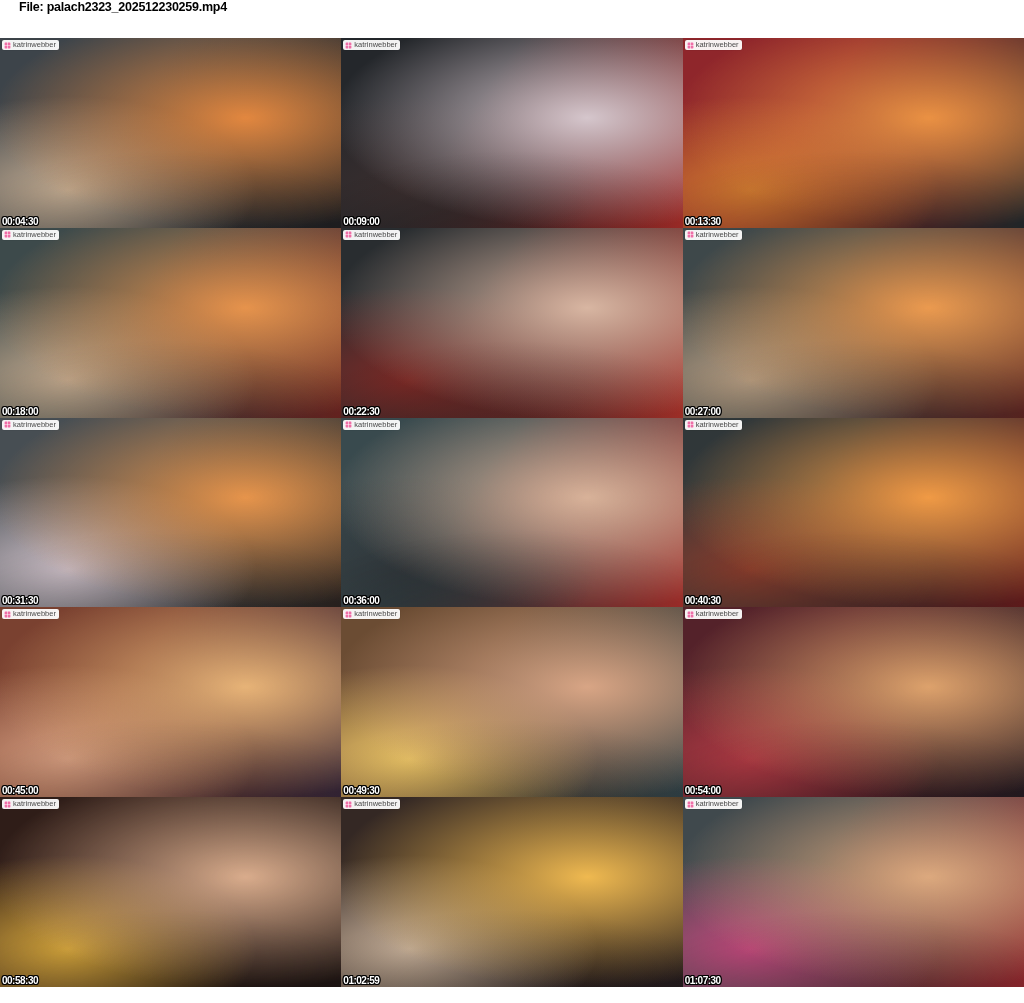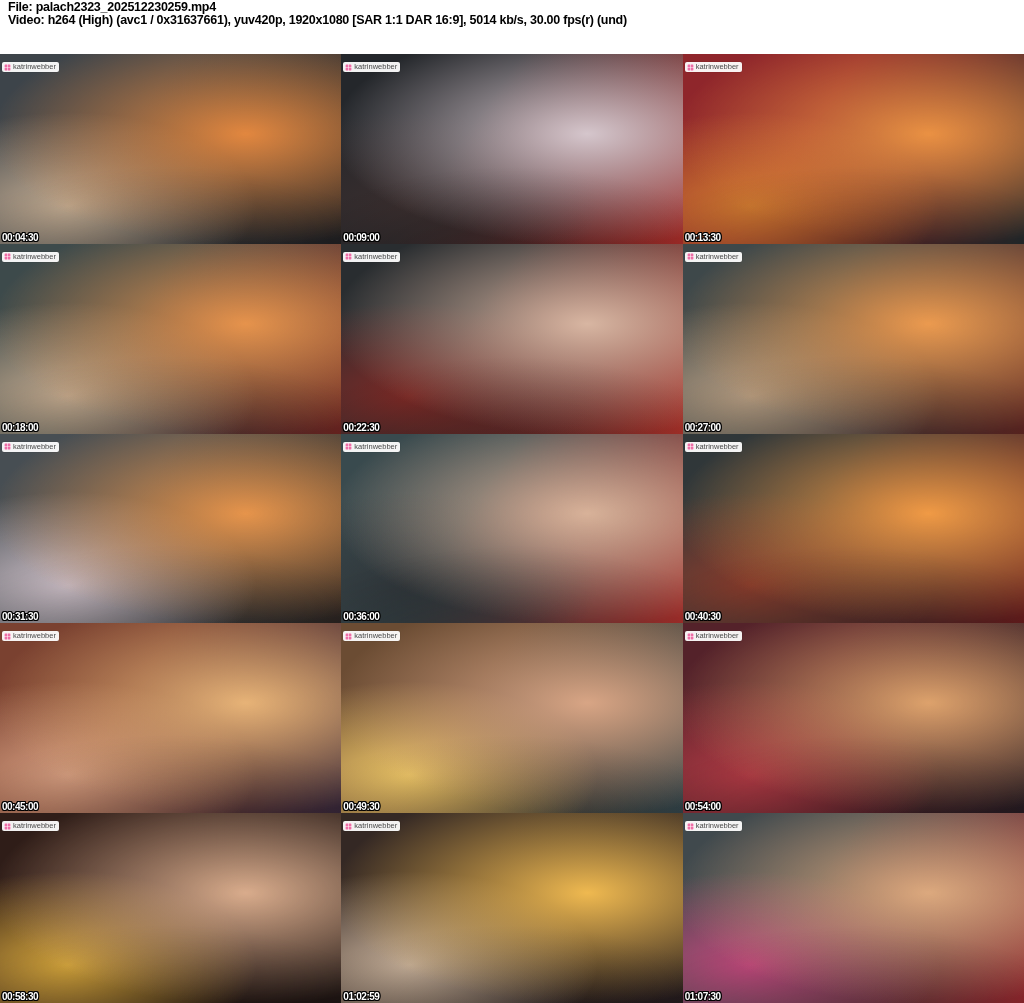--- a/index.html
+++ b/index.html
@@ -5,22 +5,22 @@
   html, body { margin: 0; padding: 0; }
   body {
     width: 1024px; height: 1003px;
     background: var(--page-bg, #ffffff);
     font-family: "Liberation Sans", sans-serif;
     overflow: hidden;
   }
   
   .header {
     box-sizing: border-box;
-    width: 1024px; height: 54px;
-    padding: 1px 0 0 8px;
+    width: 1024px; height: 38px;
+    padding: 1px 0 0 19px;
     background: var(--header-bg, #ffffff);
     color: var(--header-text, #000000);
   }
   .header .line {
     font-size: 12.5px;
     font-weight: bold;
     line-height: 13.2px;
     letter-spacing: -0.25px;
     white-space: nowrap;
   }
@@ -40,21 +40,21 @@
   .art {
     position: absolute; inset: 0;
     background:
       radial-gradient(140% 120% at 50% 125%, rgba(0,0,0,0.30) 0%, rgba(0,0,0,0) 55%),
       radial-gradient(120% 95% at 72% 42%, var(--c1, #cc8844) 0%, rgba(0,0,0,0) 62%),
       radial-gradient(95% 85% at 20% 80%, var(--c2, #aa9988) 0%, rgba(0,0,0,0) 58%),
       linear-gradient(125deg, var(--c0, #333a40) 0%, var(--c0, #333a40) 38%, var(--c3, #1d1d20) 100%);
   }
   
   .wm {
-    position: absolute; top: 8px; left: 2px;
+    position: absolute; top: 2px; left: 2px;
     display: inline-flex; align-items: center; gap: 2px;
     padding: 1px 3px 1px 2px;
     border-radius: 2px;
     background: var(--watermark-bg, rgba(255,255,255,0.94));
     box-shadow: 0 0 1px rgba(0,0,0,0.35);
   }
   .wm-icon {
     width: 7px; height: 7px;
     border-radius: 1.5px;
     background:
@@ -79,21 +79,20 @@
     text-shadow:
       -1px -1px 0 #000, 1px -1px 0 #000, -1px 1px 0 #000, 1px 1px 0 #000,
       -1px 0 0 #000, 1px 0 0 #000, 0 -1px 0 #000, 0 1px 0 #000;
   }
 </style>
 </head>
 <body>
 
 <div class="header">
   <div class="line">File: palach2323_202512230259.mp4</div>
-  <div class="line">Video: h264 (High) (avc1 / 0x31637661), yuv420p, 1920x1080 [SAR 1:1 DAR 16:9], 5014 kb/s, 30.00 fps(r) (und)</div>
 </div>
 
 <div class="grid">
 
     <figure class="tile" style="--c0: #3d444a; --c1: #e2873f; --c2: #c5ad92; --c3: #1f1e20;">
       <div class="art"></div>
       <div class="wm">
         <span class="wm-icon"></span>
         <span class="wm-text">katrinwebber</span>
       </div>

